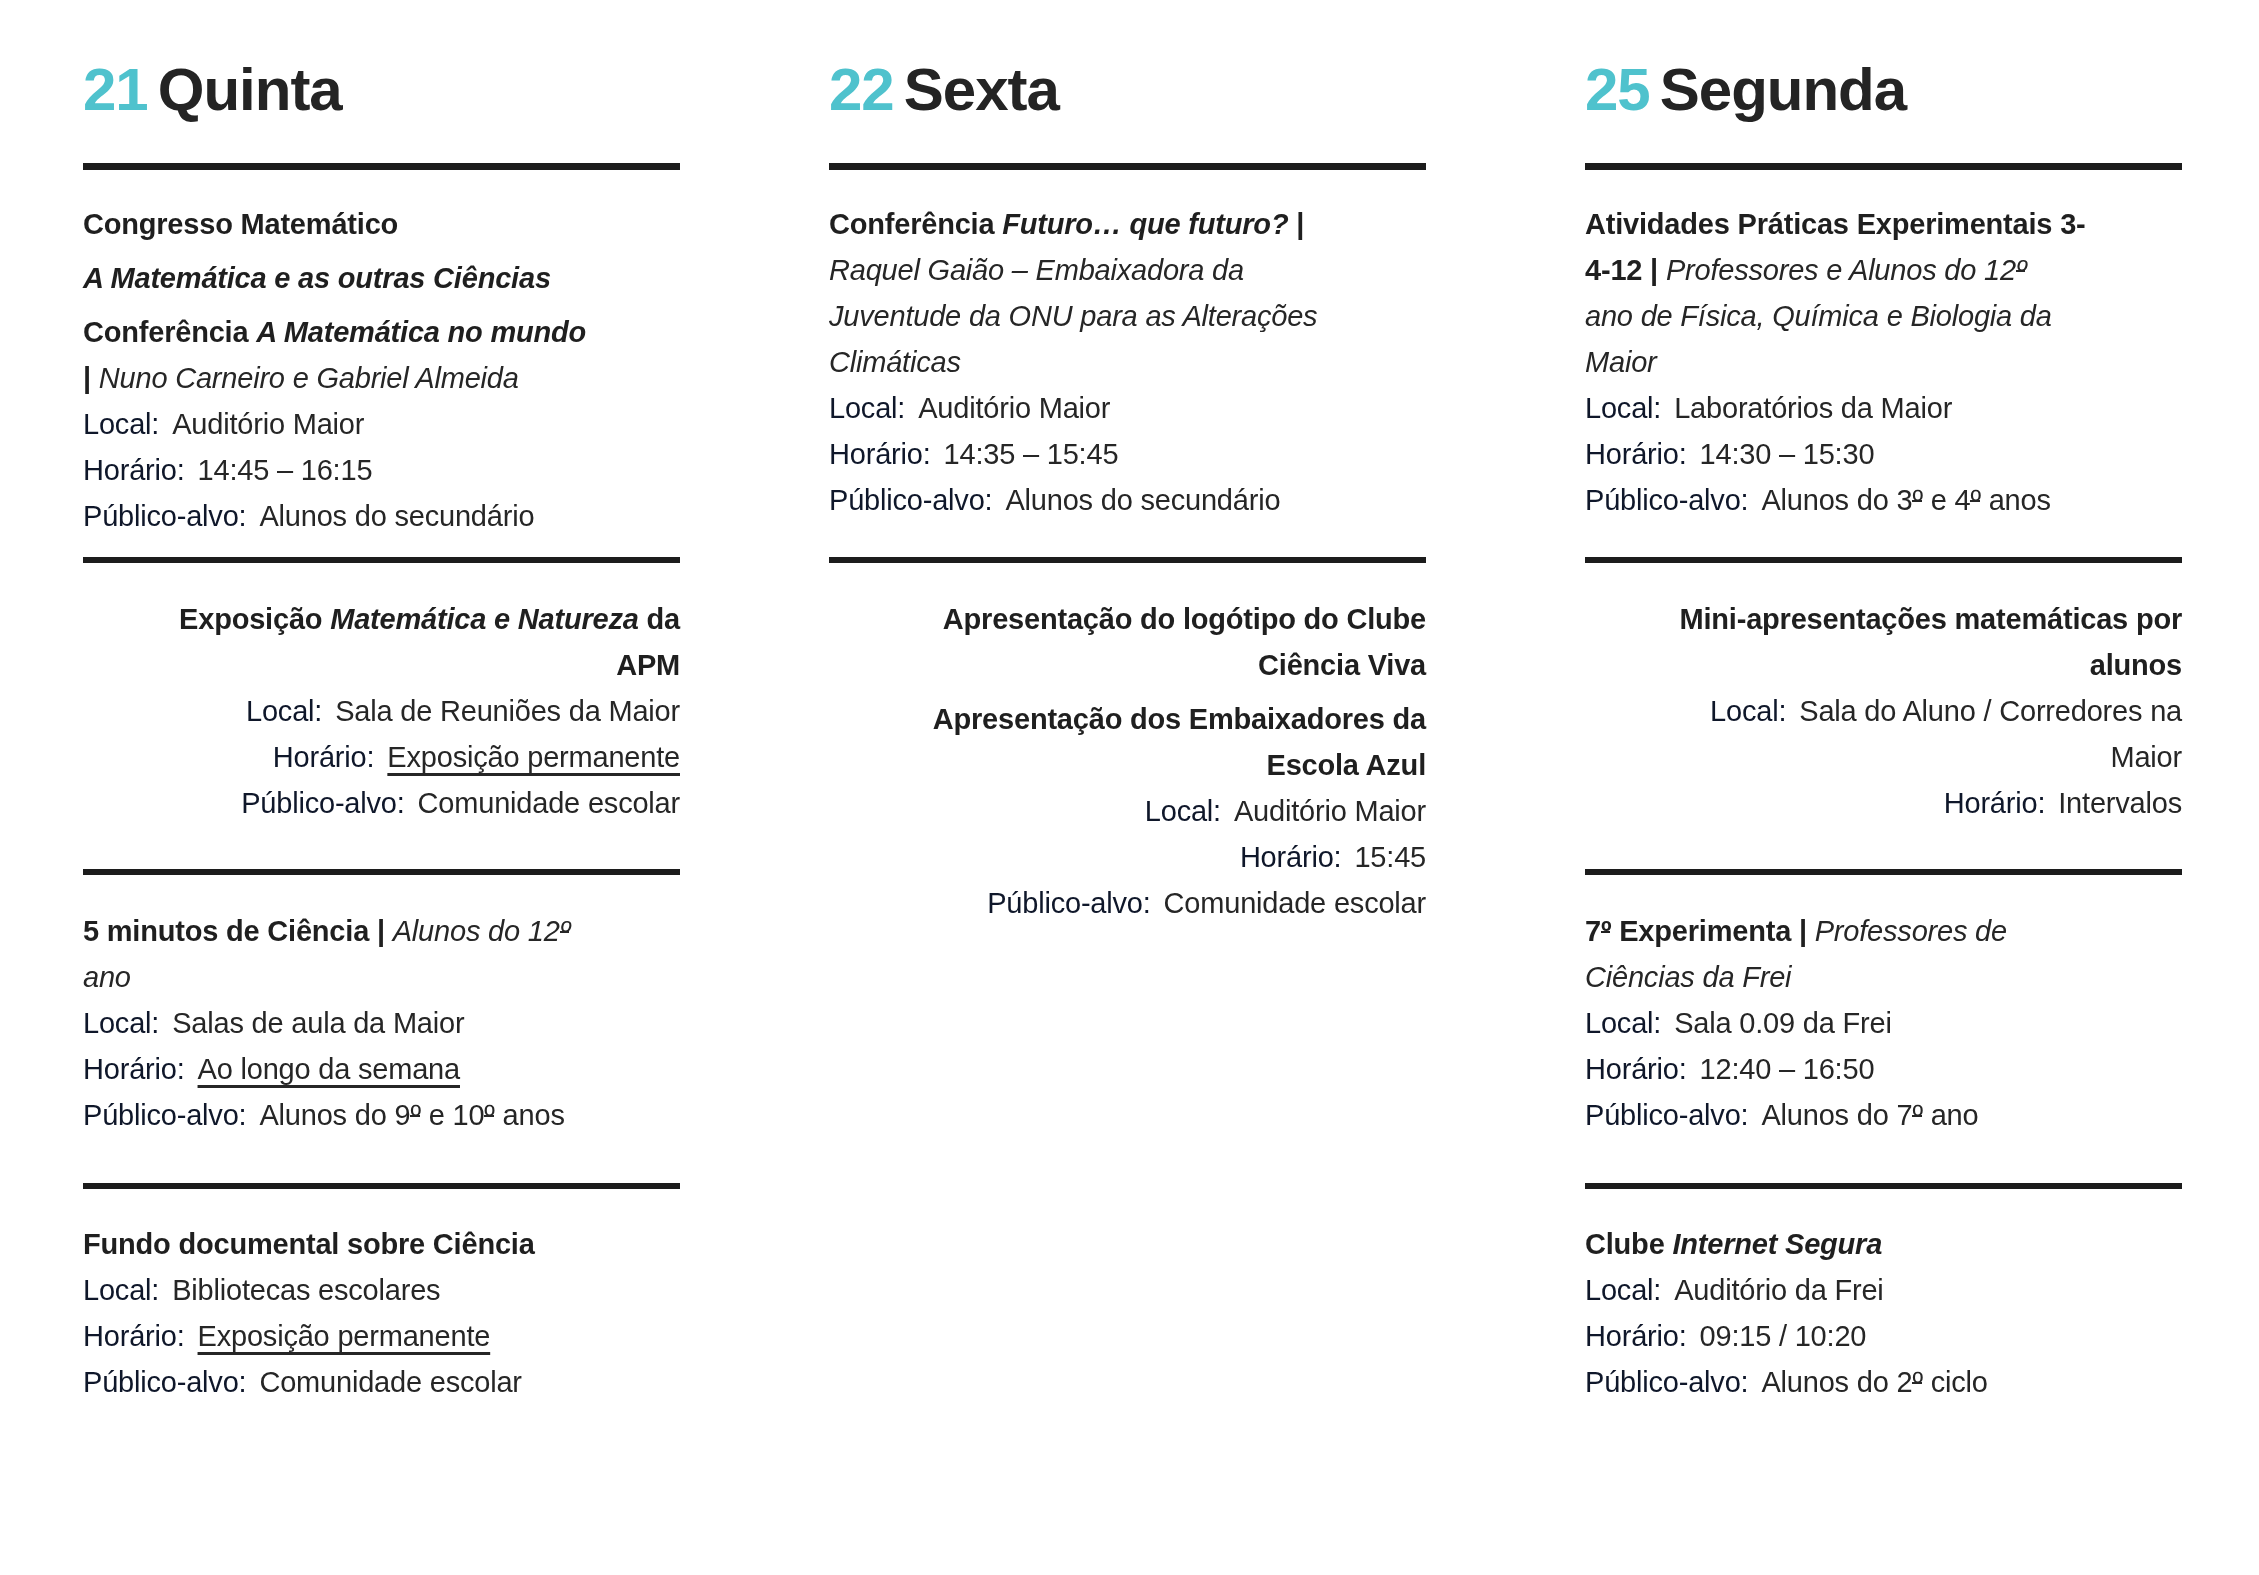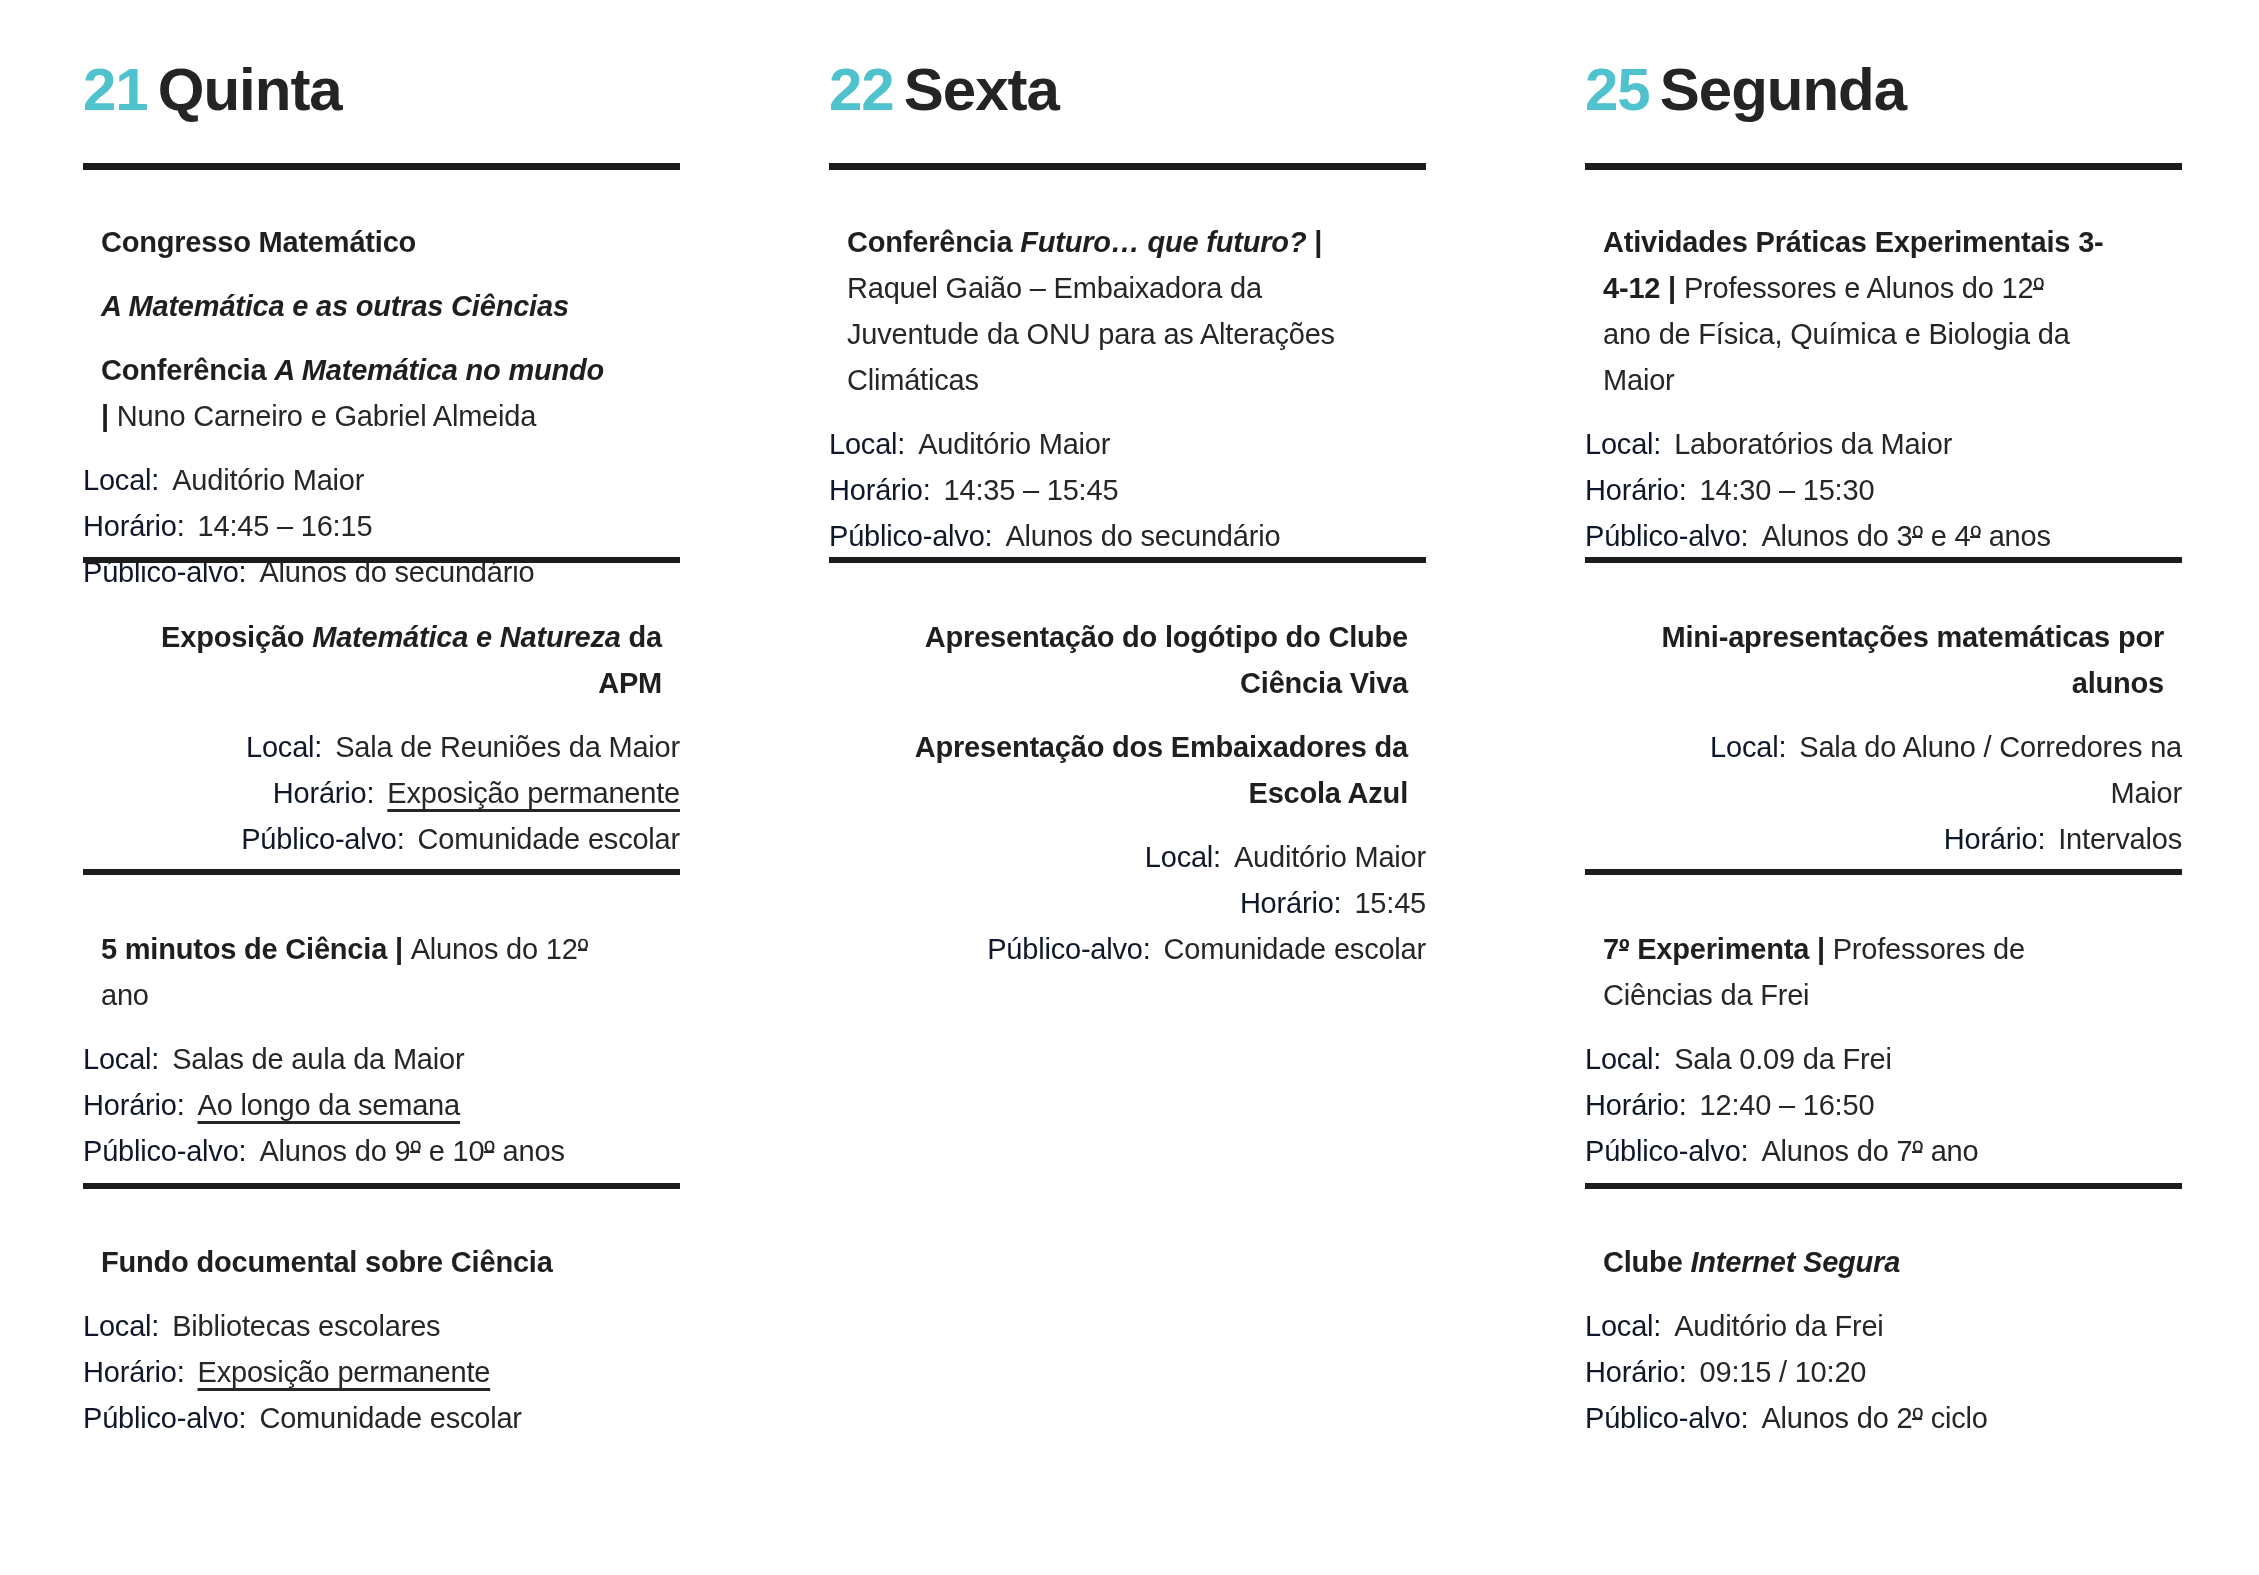--- a/index.html
+++ b/index.html
@@ -33,25 +33,25 @@
   .event{
     position:absolute;left:0;width:100%;
     font-size:29px;line-height:46px;letter-spacing:-0.2px;
     color:#262626;
   }
   .event.r1{top:201px;}
   .event.r2{top:596px;text-align:right;}
   .event.r3{top:908px;}
   .event.r4{top:1221px;}
 
-  .para{margin:18px;}
+  .para{margin:0;}
   .para-gap{margin-top:8px;}
   .seg.b{font-weight:bold;color:#1f1f1f;}
   .seg.bi{font-weight:bold;font-style:italic;color:#1f1f1f;}
-  .seg.r{font-weight:normal;}
+  .seg.r{font-weight:normal;font-style:italic;}
 
   .detail{margin:0;}
   .detail-label{color:#0f172a;margin-right:13px;}
   .detail-value{color:#262626;}
   .detail-value.u{
     text-decoration:underline;
     text-decoration-thickness:2.5px;
     text-underline-offset:6px;
   }
 

